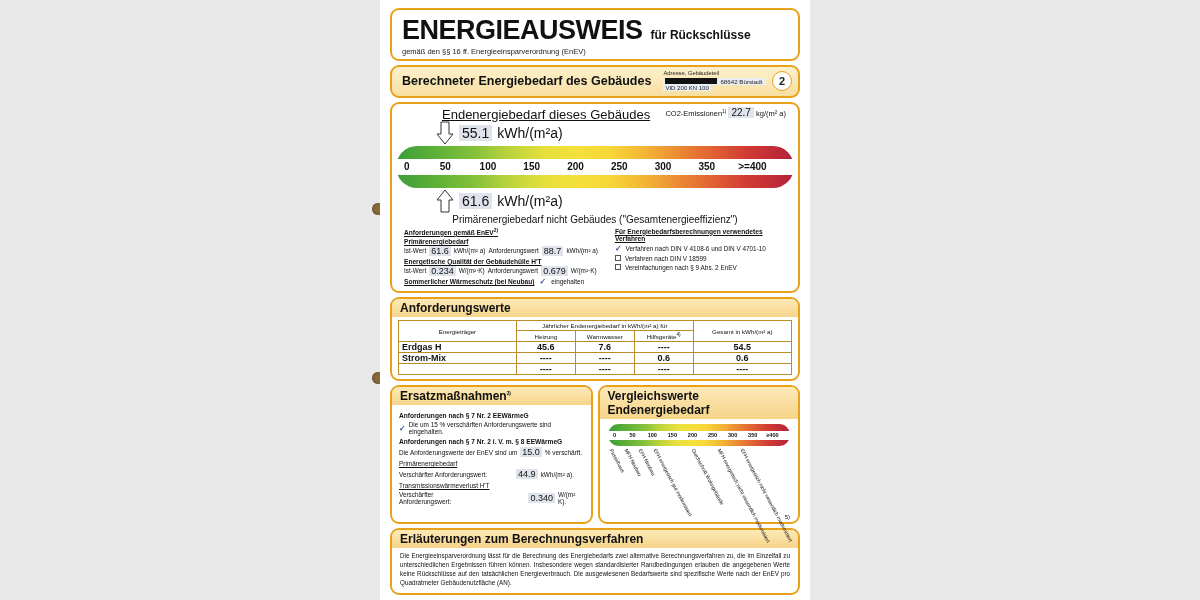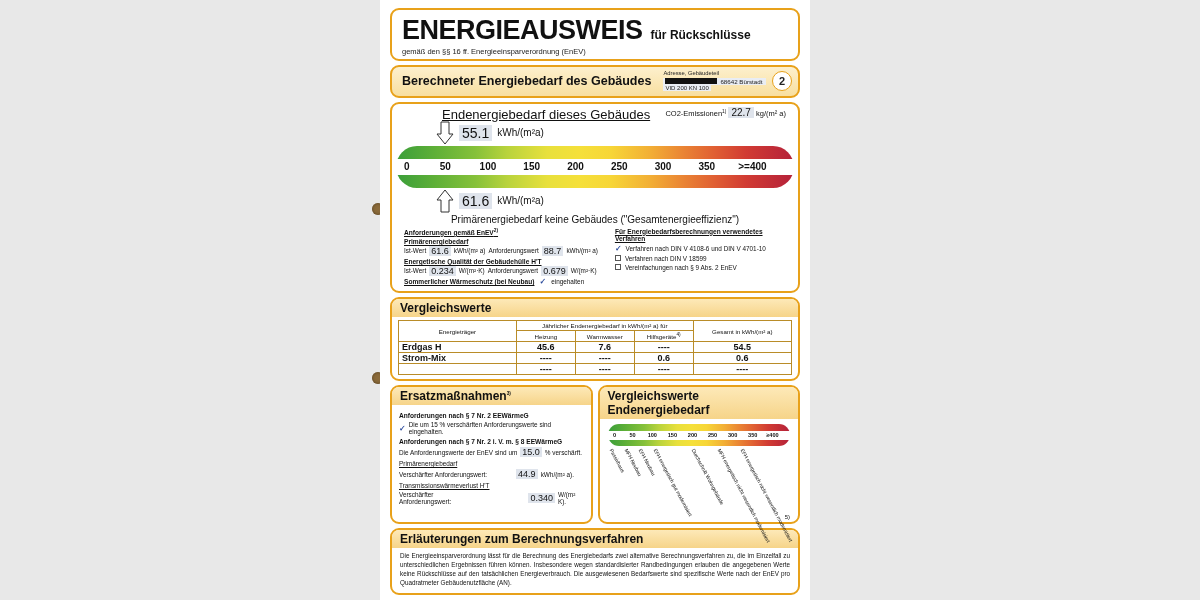--- a/index.html
+++ b/index.html
@@ -60,21 +60,21 @@
   .sec-body { padding:4px 8px 5px 8px; }
 
   
   .eb-top { display:flex; justify-content:space-between; align-items:flex-start; padding:0 8px; }
   .eb-caption { font-size:13px; color:#111; margin-left:38px;text-decoration:underline; }
   .co2 { font-size:7.5px; color:#111; white-space:nowrap; }
   .val-chip { background:#dfe4ec; padding:0 3px; font-size:14px; color:#111; }
   .co2 .val-chip { font-size:10px; }
 
   .arrow-row { display:flex; align-items:center; gap:5px; padding-left:40px; margin-top:-1px;}
-  .unit { font-size:10px; color:#111; }
+  .unit { font-size:14px; color:#111; }
 
   
   svg.arrow { display:block; }
 
   
   .barwrap { position:relative; margin:1px 0 0 0; }
   .gbar {
     height:42px; border-radius:21px;
     background:linear-gradient(to right,
       #3a9e3a 0%, #5fb037 10%, #86c13a 20%, #b9d33c 28%,
@@ -213,21 +213,21 @@
 
       <div class="arrow-row" style="margin-top:1px;">
         <svg class="arrow" width="18" height="24" viewBox="0 0 18 24">
           <polygon points="9,1 17,11 13,11 13,23 5,23 5,11 1,11" fill="#ffffff" stroke="#333" stroke-width="1"></polygon>
         </svg>
         <span class="val-chip">61.6</span>
         <span class="unit">kWh/(m²a)</span>
       </div>
 
       <div class="prim-cap">
-        <span>Primärenergiebedarf keine Gebäudes</span>
+        <span>Primärenergiebedarf nicht Gebäudes</span>
         <span class="q">("Gesamtenergieeffizienz")</span>
       </div>
 
       <div class="cols">
         <div class="colL">
           <div class="u-head">
             <span>Anforderungen gemäß EnEV</span><span class="sup">2)</span>
           </div>
           <div class="u-head" style="margin-top:2px;">Primärenergiebedarf</div>
           <div class="row-sm">
@@ -267,21 +267,21 @@
           <div class="meth">
             <span class="box-empty"></span>
             <span>Vereinfachungen nach § 9 Abs. 2 EnEV</span>
           </div>
         </div>
       </div>
     </div>
   </div>
 
   <div class="obox sec">
-    <div class="sec-head">Vergleichswerte</div>
+    <div class="sec-head">Anforderungswerte</div>
     <div style="padding:3px 6px 4px 6px;">
       <table class="ee">
         <colgroup>
           <col style="width:30%">
             <col style="width:15%">
             <col style="width:15%">
             <col style="width:15%">
             <col style="width:25%">
         </colgroup>
         <thead>

